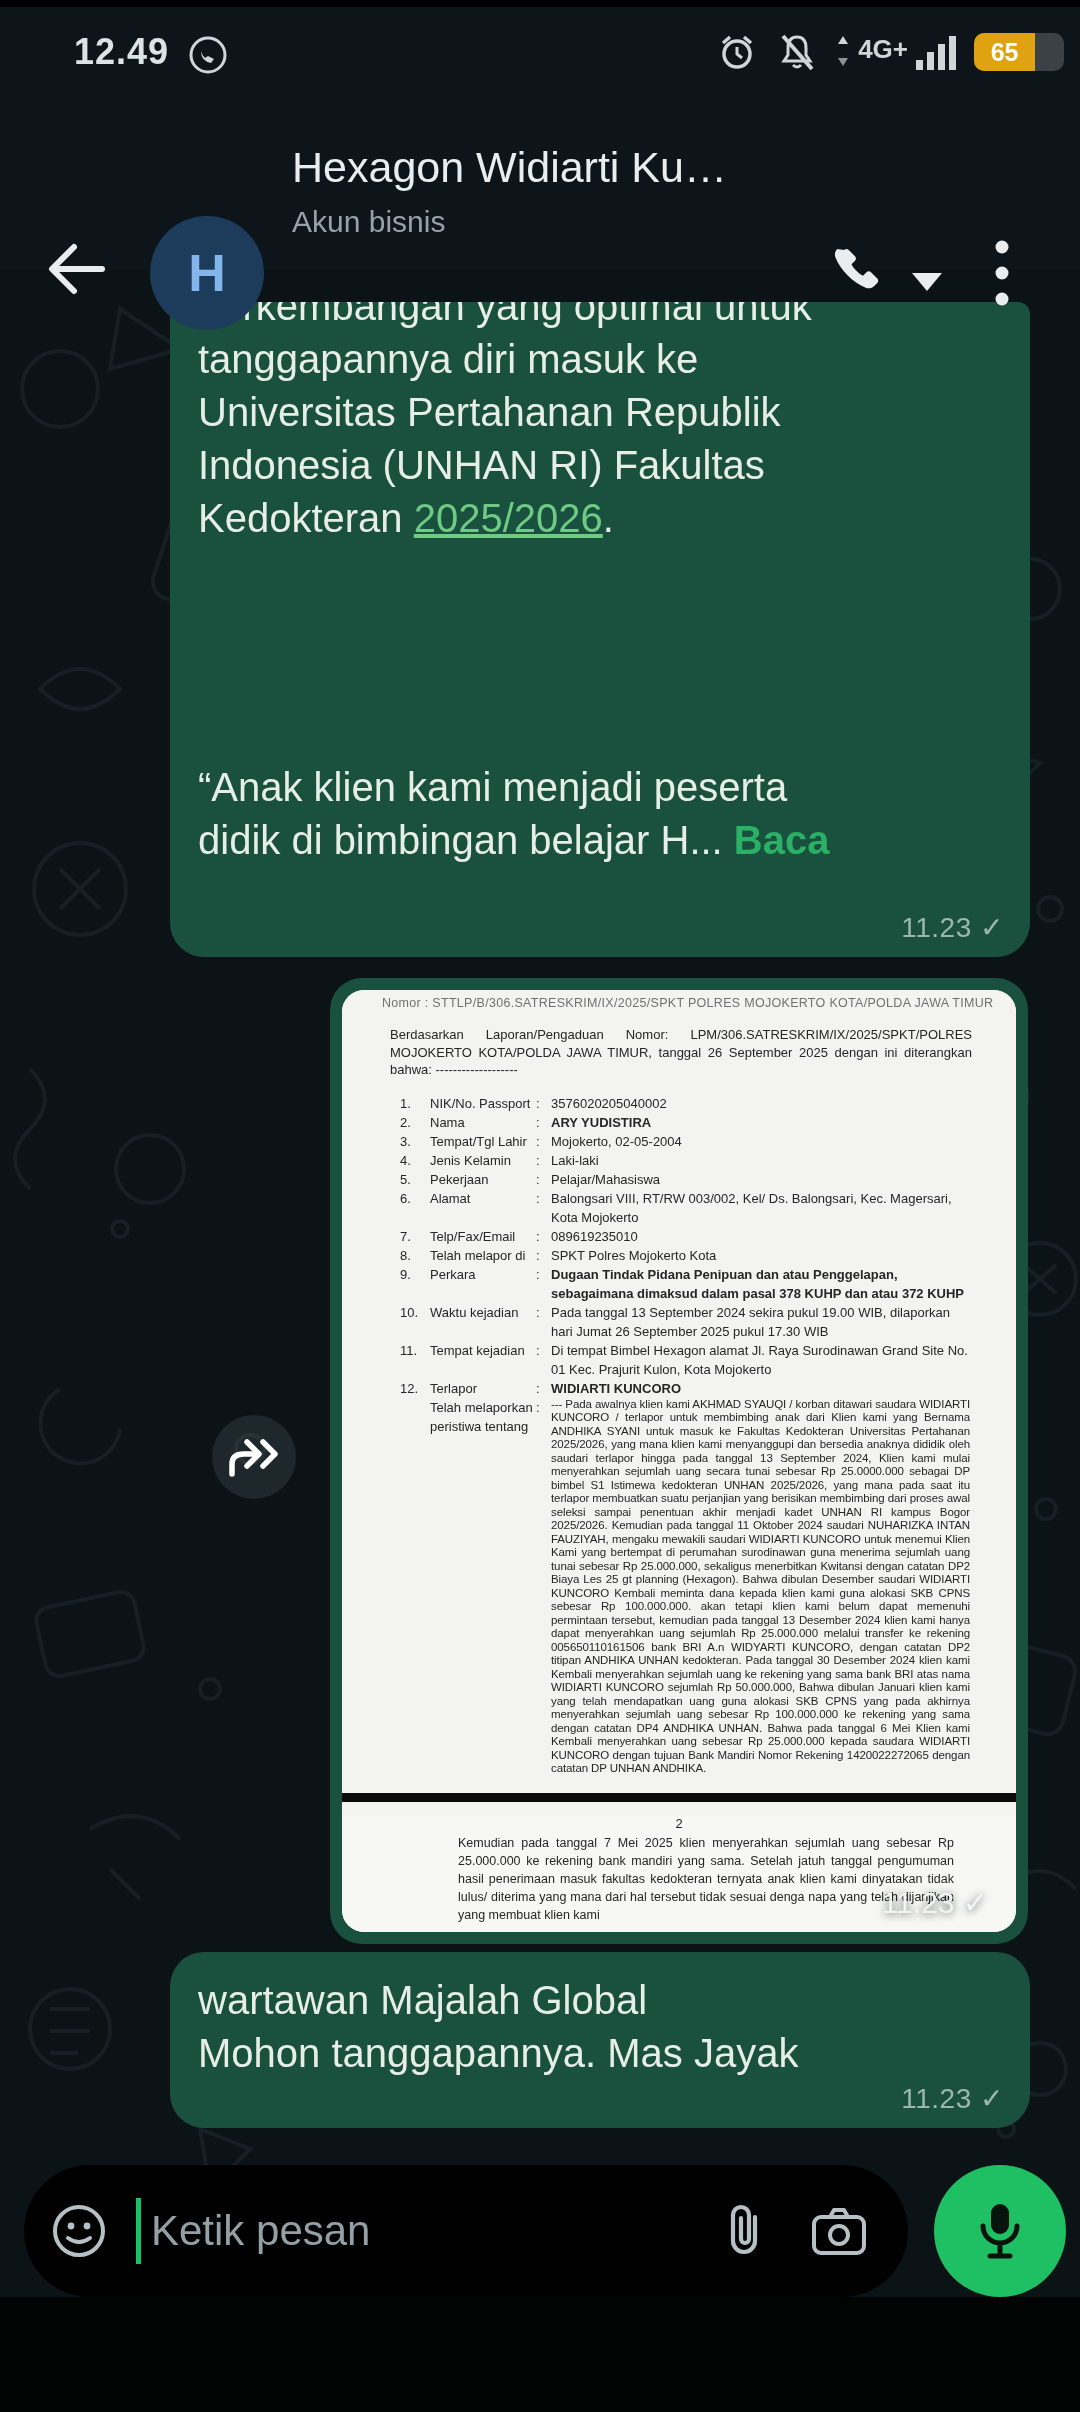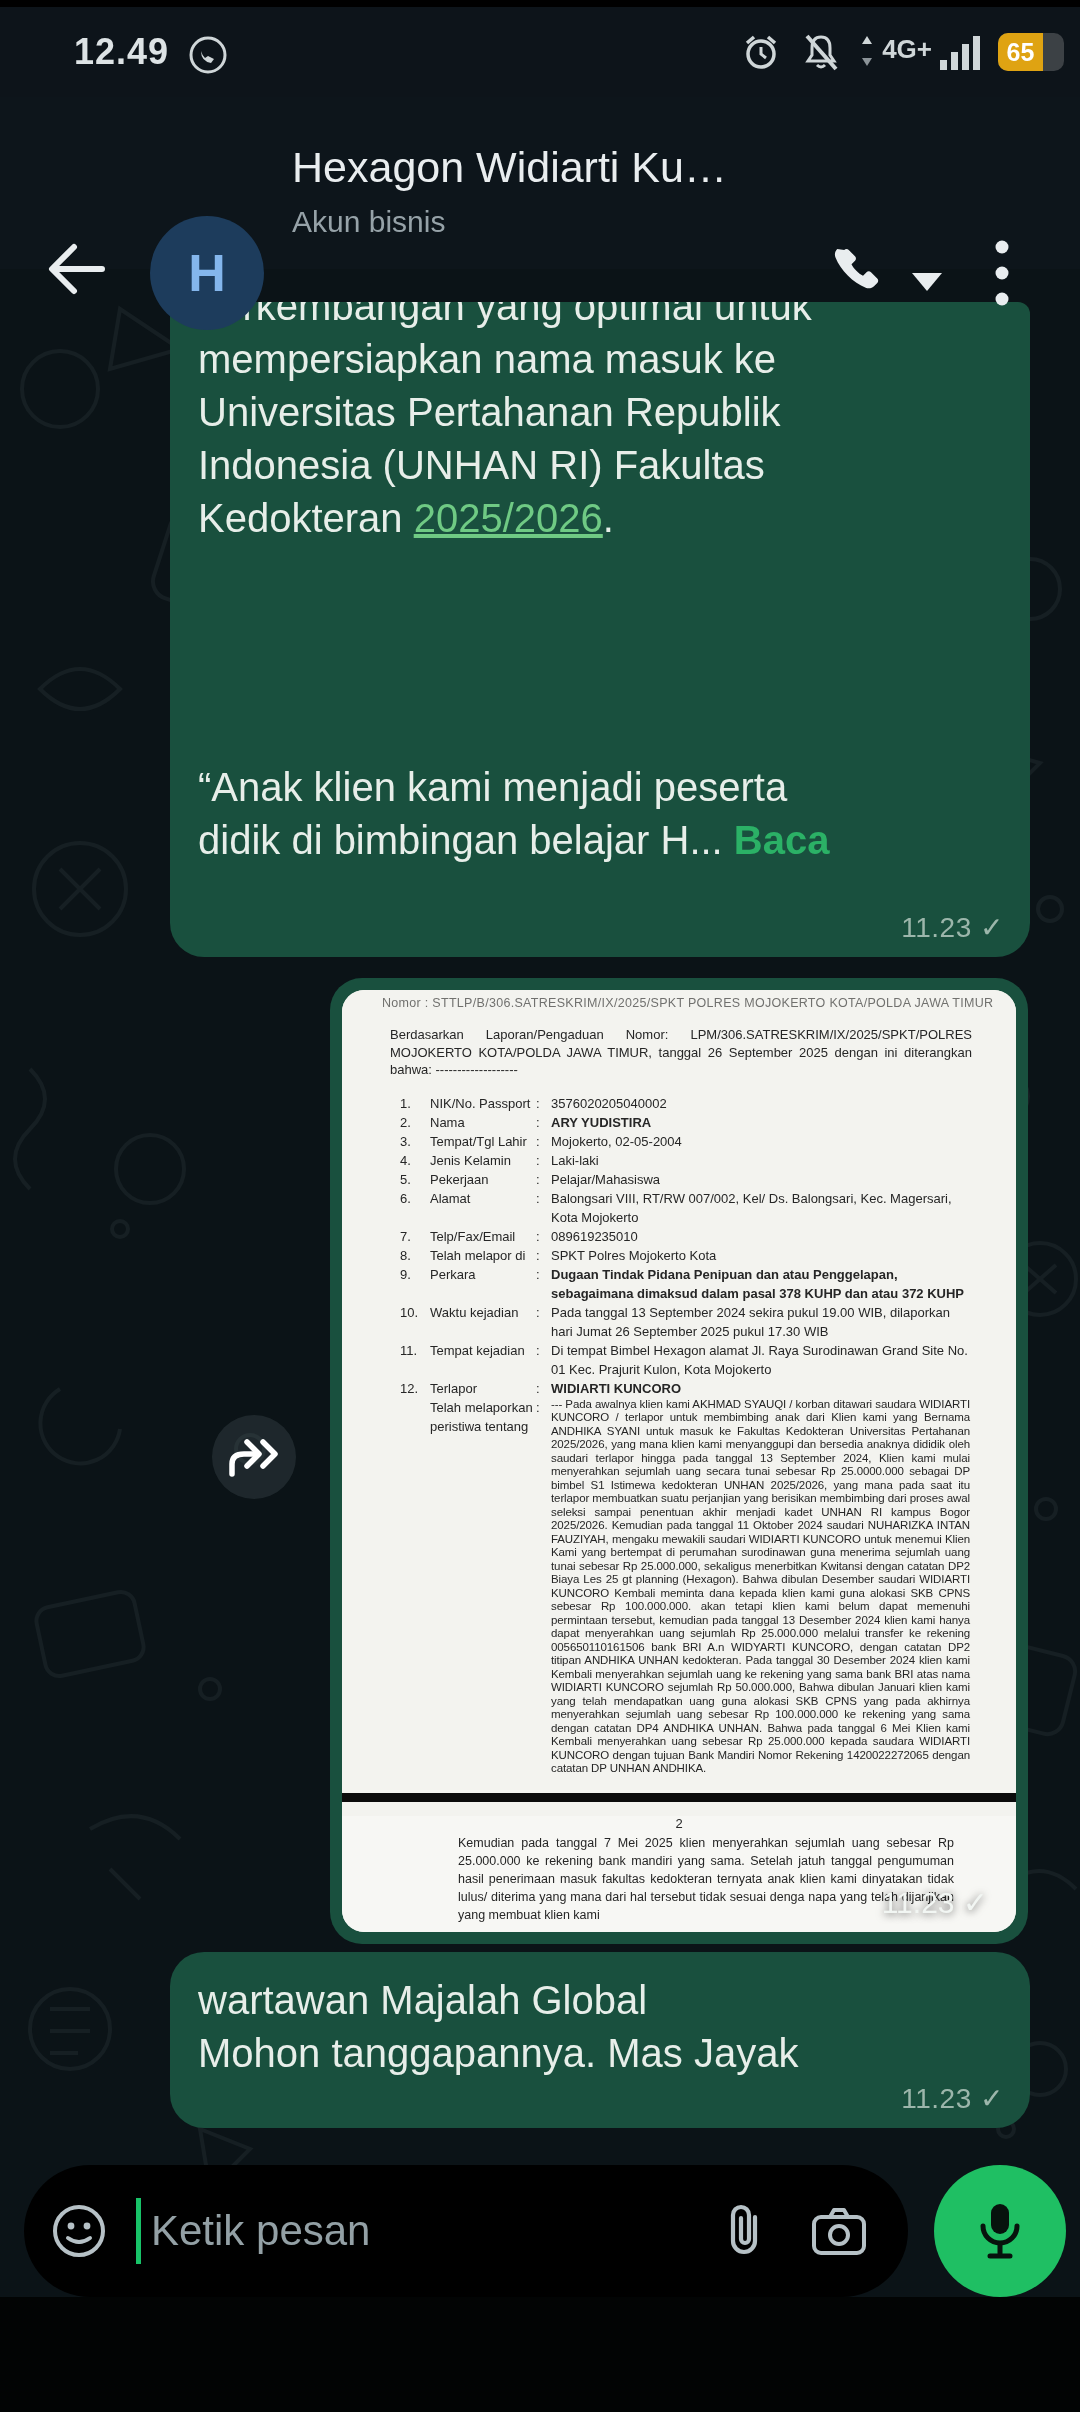--- a/index.html
+++ b/index.html
@@ -8,21 +8,21 @@
     position:relative;width:1080px;height:2412px;background:#0b1317;overflow:hidden;
     font-family:"Liberation Sans",sans-serif;color:#e7eee9;margin-top:7px;
   }
   .abs{position:absolute;}
   svg{display:block;}
 
   
   .statusbar{position:absolute;left:0;top:0;width:1080px;height:90px;background:#0d141a;z-index:6;}
   .sb-time{position:absolute;left:74px;top:24px;font-size:36px;font-weight:bold;color:#dde3e5;letter-spacing:1px;}
   .sb-right{position:absolute;right:16px;top:0;height:90px;display:flex;align-items:center;gap:18px;}
-  .battery{position:relative;width:66px;height:38px;border-radius:10px;background:#3c4145;overflow:hidden;display:flex;align-items:center;}
+  .battery{position:relative;width:90px;height:38px;border-radius:10px;background:#3c4145;overflow:hidden;display:flex;align-items:center;}
   .battery .fill{position:absolute;left:0;top:0;bottom:0;width:68%;background:#dfa312;}
   .battery .pct{position:relative;z-index:1;width:68%;text-align:center;font-size:25px;font-weight:bold;color:#fff;}
 
   
   .header{position:absolute;left:0;top:90px;width:1080px;height:172px;background:#0d151b;z-index:6;}
   .avatar{position:absolute;left:150px;top:119px;width:114px;height:114px;border-radius:50%;background:#1d3c5c;display:flex;align-items:center;justify-content:center;}
   .avatar span{font-size:52px;font-weight:bold;color:#84b6ec;}
   .title{position:absolute;left:292px;top:46px;font-size:43px;color:#e9edef;white-space:nowrap;max-width:520px;overflow:hidden;}
   .subtitle{position:absolute;left:292px;top:108px;font-size:30px;color:#96a2a8;}
 
@@ -176,21 +176,21 @@
     <svg class="abs" style="left:994px;top:142px" width="16" height="68" viewBox="0 0 16 68">
       <circle cx="8" cy="8" r="6.5" fill="#e9edef"></circle>
         <circle cx="8" cy="34" r="6.5" fill="#e9edef"></circle>
         <circle cx="8" cy="60" r="6.5" fill="#e9edef"></circle>
     </svg>
   </div>
 
   <div class="bubble bubble1">
     <div class="inner b-text">
       <span class="b-line">perkembangan yang optimal untuk</span>
-      <span class="b-line">mempersiapkan nama masuk ke</span>
+      <span class="b-line">tanggapannya diri masuk ke</span>
       <span class="b-line">Universitas Pertahanan Republik</span>
       <span class="b-line">Indonesia (UNHAN RI) Fakultas</span>
       <span class="b-line"><span>Kedokteran </span><span class="link">2025/2026</span><span>.</span></span>
       <span class="spacer1"></span>
       <span class="b-line">“Anak klien kami menjadi peserta</span>
       <span class="b-line"><span>didik di bimbingan belajar H... </span><span class="more">Baca</span></span>
     </div>
     <div class="msg-time"><span>11.23</span> <span class="tick">✓</span></div>
   </div>
 
@@ -235,21 +235,21 @@
           <div class="doc-row">
               <span class="num">5.</span>
               <span class="lbl">Pekerjaan</span>
               <span class="cln">:</span>
               <span class="val">Pelajar/Mahasiswa</span>
             </div>
           <div class="doc-row">
               <span class="num">6.</span>
               <span class="lbl">Alamat</span>
               <span class="cln">:</span>
-              <span class="val">Balongsari VIII, RT/RW 007/002, Kel/ Ds. Balongsari, Kec. Magersari, Kota Mojokerto</span>
+              <span class="val">Balongsari VIII, RT/RW 003/002, Kel/ Ds. Balongsari, Kec. Magersari, Kota Mojokerto</span>
             </div>
           <div class="doc-row">
               <span class="num">7.</span>
               <span class="lbl">Telp/Fax/Email</span>
               <span class="cln">:</span>
               <span class="val">089619235010</span>
             </div>
           <div class="doc-row">
               <span class="num">8.</span>
               <span class="lbl">Telah melapor di</span>

